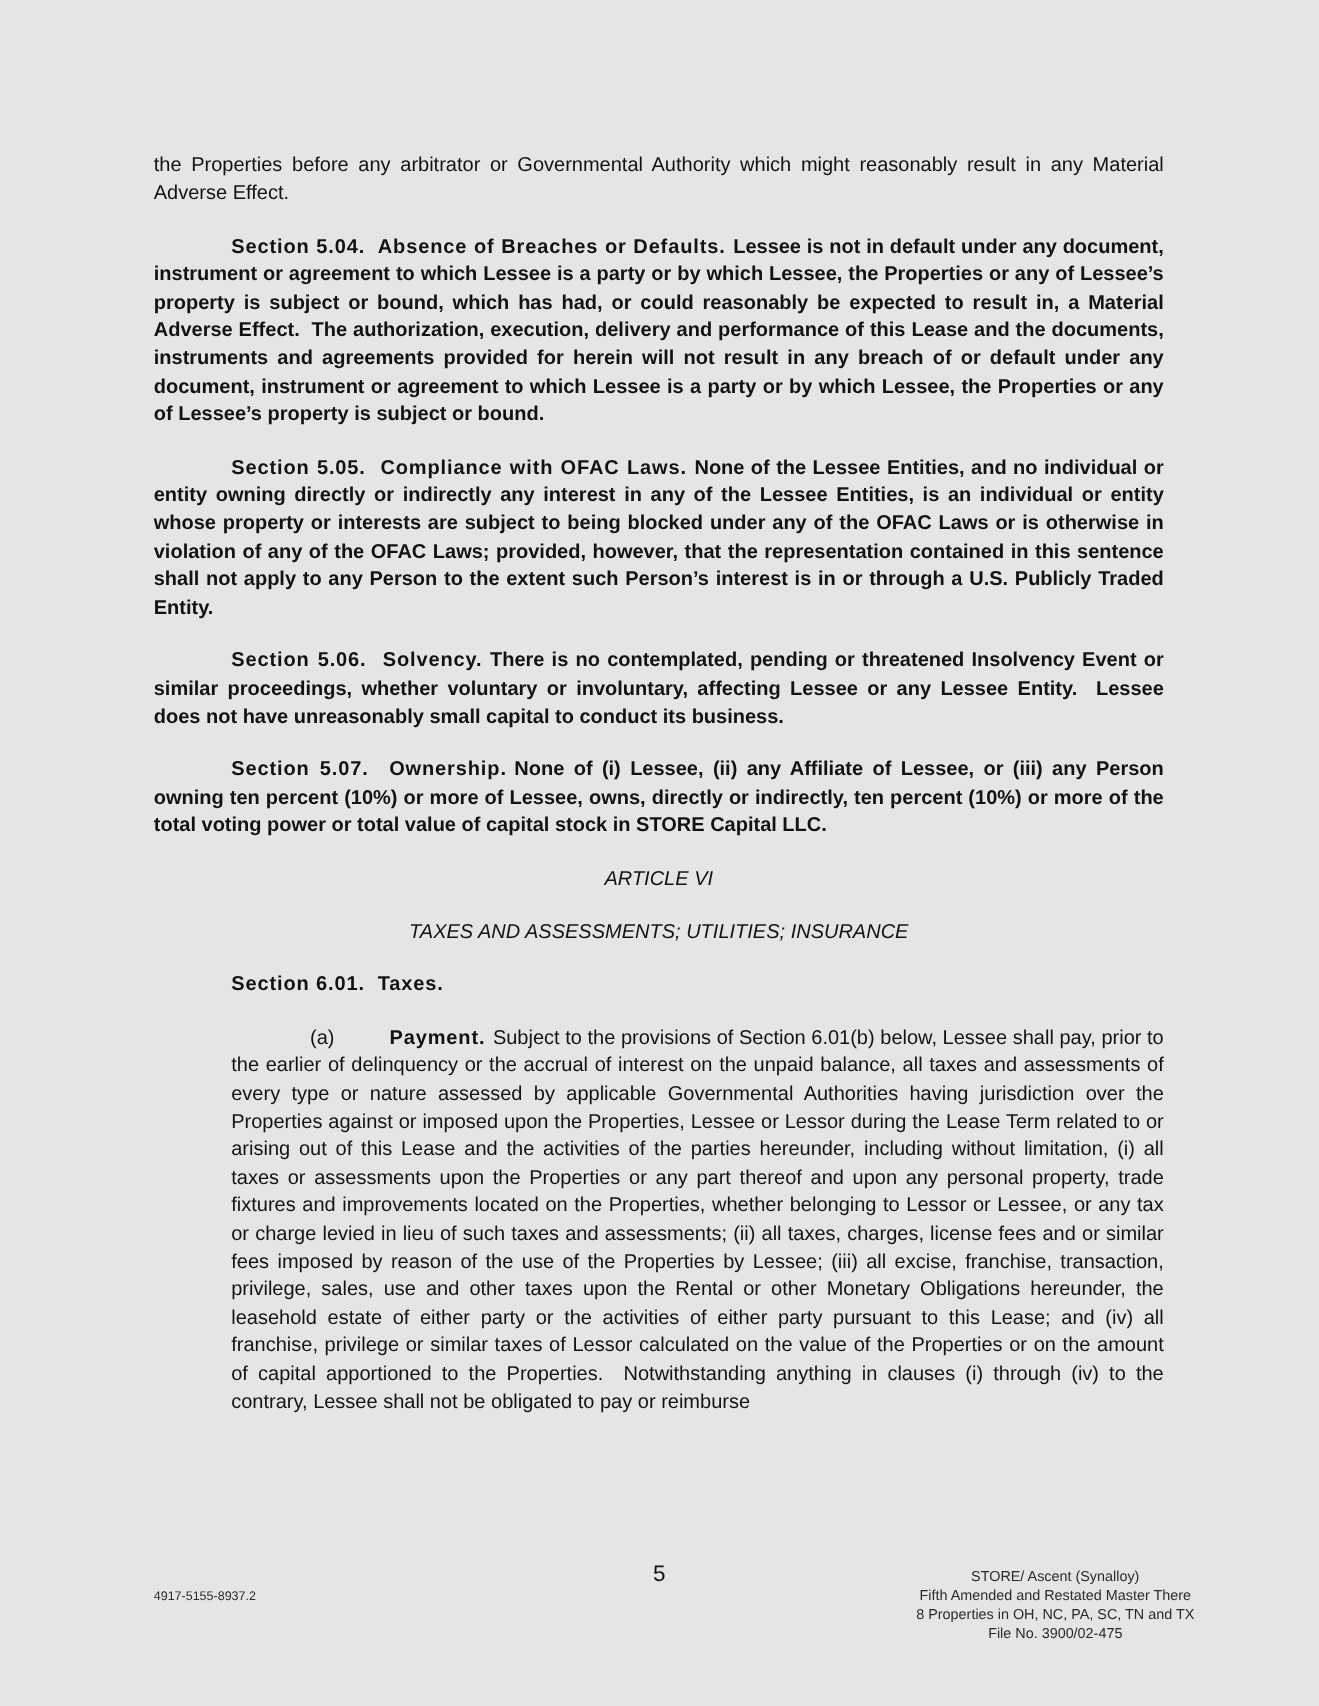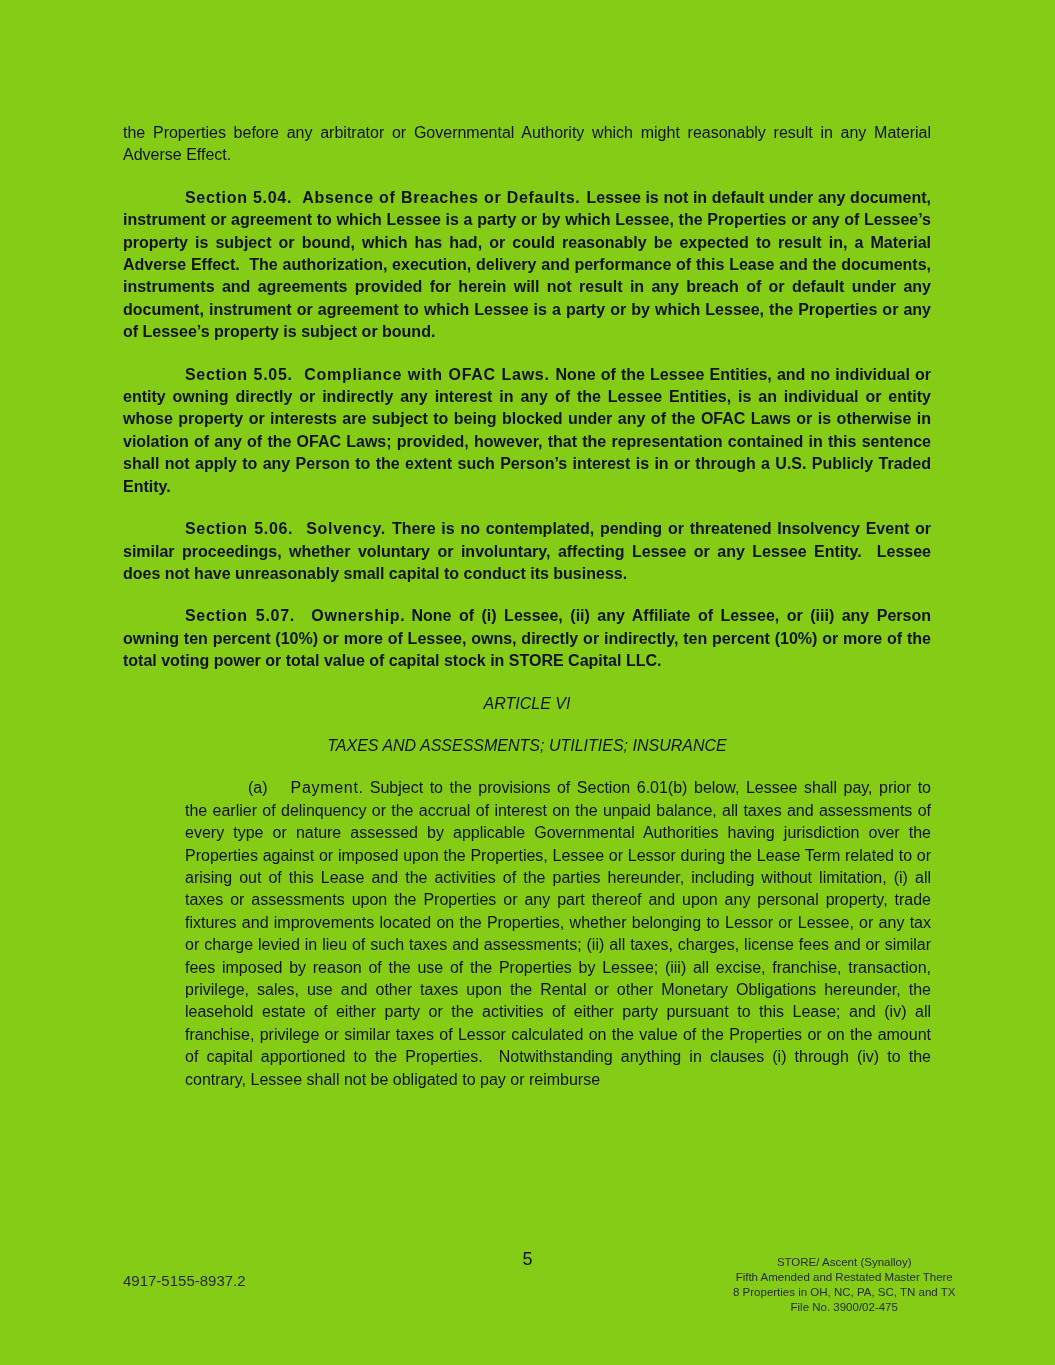--- a/index.html
+++ b/index.html
@@ -4,21 +4,21 @@
 <style>
   html, body {
     margin: 0;
     padding: 0;
     background: #ffffff;
   }
   .page {
     position: relative;
     width: 1055px;
     height: 1365px;
-    background: #84cc16;
+    background: #e5e5e5;
     font-family: "Liberation Sans", sans-serif;
     color: #121212;
     overflow: hidden;
   }
   .content {
     position: absolute;
     left: 123px;
     top: 122px;
     width: 808px;
     font-size: 16px;
@@ -40,37 +40,38 @@
   .sec-head {
     letter-spacing: 0.7px;
     margin-right: 6px;
   }
   p.sub {
     margin-left: 62px;
     text-indent: 63px;
   }
   .sub-head {
     letter-spacing: 0.7px;
-    margin-left: 23px;
+    margin-left: 44px;
     margin-right: 6px;
+    font-weight: bold;
   }
   .footer-page-number {
     position: absolute;
     top: 1249px;
     left: 0;
     width: 100%;
     text-align: center;
     font-size: 18px;
     color: #121212;
   }
   .footer-left {
     position: absolute;
     left: 123px;
     top: 1272px;
-    font-size: 15px;
+    font-size: 10px;
     color: #2a2a2a;
   }
   .footer-right {
     position: absolute;
     left: 733px;
     top: 1255px;
     font-size: 11.5px;
     line-height: 15px;
     color: #2a2a2a;
     text-align: center;
@@ -90,20 +91,21 @@
     <p class="indent"><span class="sec-head">Section 5.05.&nbsp; Compliance with OFAC Laws.</span><span>None of the Lessee Entities, and no individual or entity owning directly or indirectly any interest in any of the Lessee Entities, is an individual or entity whose property or interests are subject to being blocked under any of the OFAC Laws or is otherwise in violation of any of the OFAC Laws; provided, however, that the representation contained in this sentence shall not apply to any Person to the extent such Person’s interest is in or through a U.S. Publicly Traded Entity.</span></p>
 
     <p class="indent"><span class="sec-head">Section 5.06.&nbsp; Solvency.</span><span>There is no contemplated, pending or threatened Insolvency Event or similar proceedings, whether voluntary or involuntary, affecting Lessee or any Lessee Entity.&nbsp; Lessee does not have unreasonably small capital to conduct its business.</span></p>
 
     <p class="indent"><span class="sec-head">Section 5.07.&nbsp; Ownership.</span><span>None of (i) Lessee, (ii) any Affiliate of Lessee, or (iii) any Person owning ten percent (10%) or more of Lessee, owns, directly or indirectly, ten percent (10%) or more of the total voting power or total value of capital stock in STORE Capital LLC.</span></p>
 
     <p class="center">ARTICLE VI</p>
 
     <p class="center">TAXES AND ASSESSMENTS; UTILITIES; INSURANCE</p>
 
+    <p class="indent"><span class="sec-head">Section 6.01.&nbsp; Taxes.</span></p>
 
     <p class="sub"><span>(a)</span><span class="sub-head">Payment.</span><span>Subject to the provisions of Section 6.01(b) below, Lessee shall pay, prior to the earlier of delinquency or the accrual of interest on the unpaid balance, all taxes and assessments of every type or nature assessed by applicable Governmental Authorities having jurisdiction over the Properties against or imposed upon the Properties, Lessee or Lessor during the Lease Term related to or arising out of this Lease and the activities of the parties hereunder, including without limitation, (i) all taxes or assessments upon the Properties or any part thereof and upon any personal property, trade fixtures and improvements located on the Properties, whether belonging to Lessor or Lessee, or any tax or charge levied in lieu of such taxes and assessments; (ii) all taxes, charges, license fees and or similar fees imposed by reason of the use of the Properties by Lessee; (iii) all excise, franchise, transaction, privilege, sales, use and other taxes upon the Rental or other Monetary Obligations hereunder, the leasehold estate of either party or the activities of either party pursuant to this Lease; and (iv) all franchise, privilege or similar taxes of Lessor calculated on the value of the Properties or on the amount of capital apportioned to the Properties.&nbsp; Notwithstanding anything in clauses (i) through (iv) to the contrary, Lessee shall not be obligated to pay or reimburse</span></p>
 
   </div>
 
   <div class="footer-page-number">5</div>
 
   <div class="footer-left">4917-5155-8937.2</div>
 
   <div class="footer-right">

